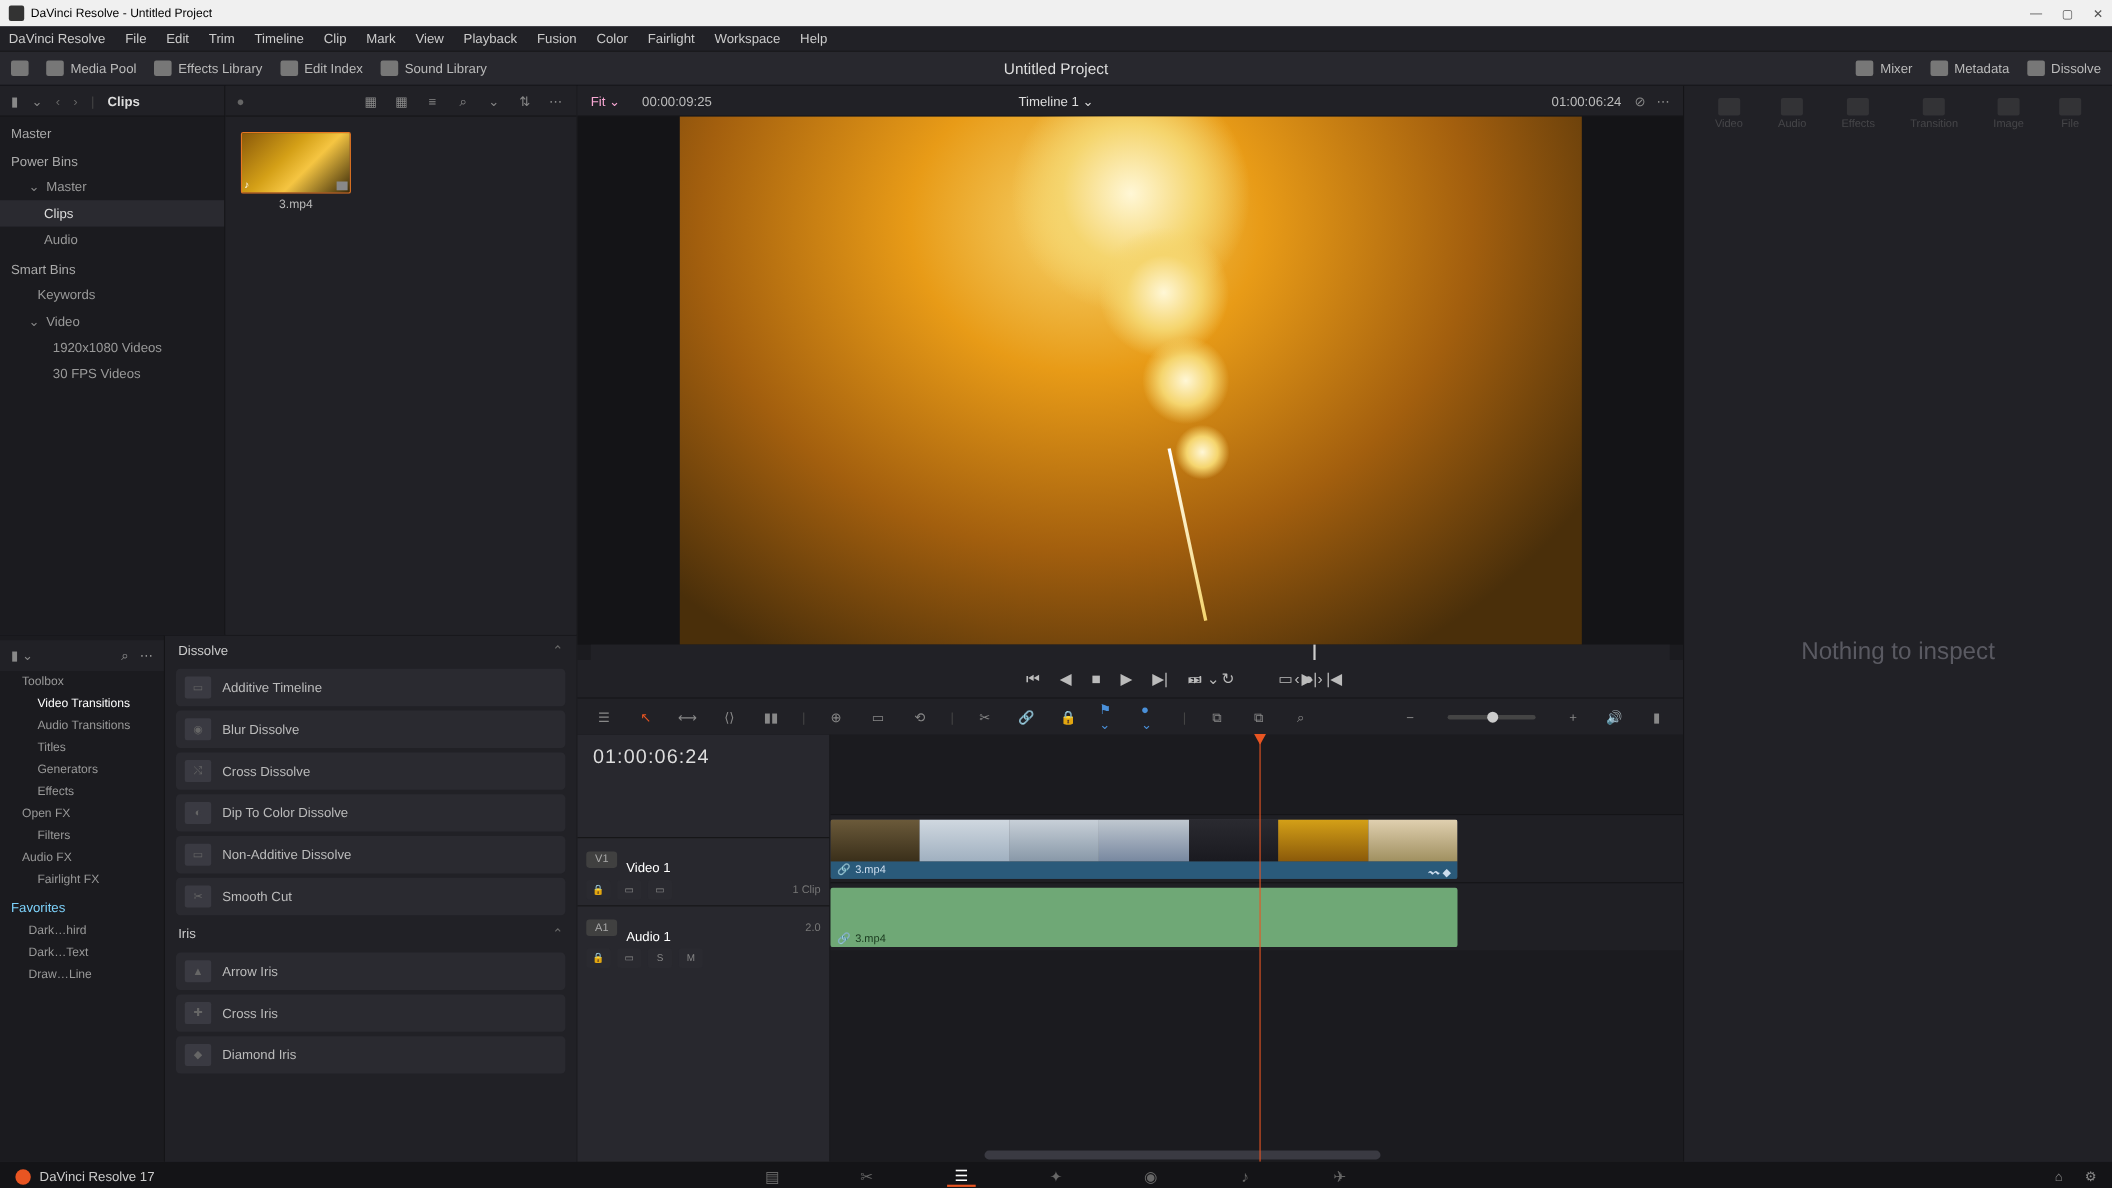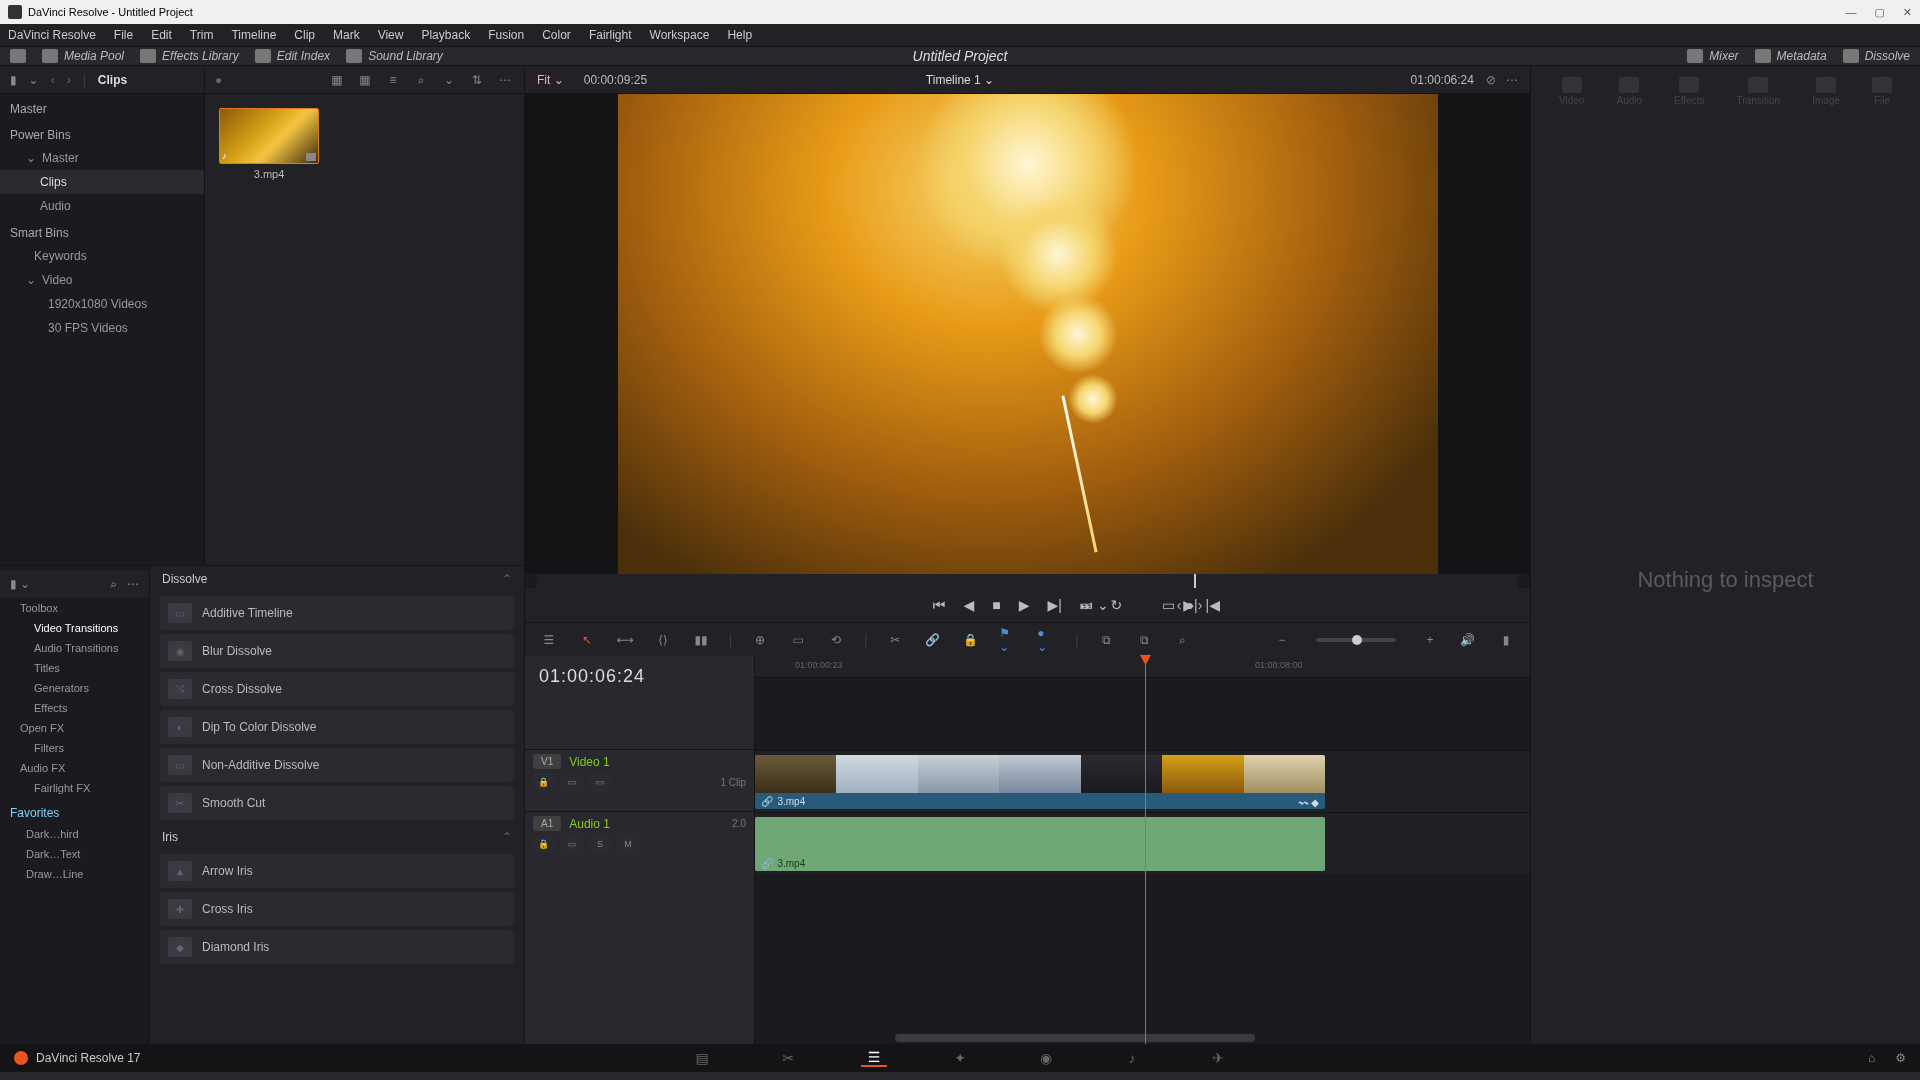--- a/index.html
+++ b/index.html
@@ -6,21 +6,21 @@
 body { background: #28282e; color: #929292; font-size: 12px; overflow: hidden; width: 1920px; height: 1080px; position: relative; }
 
 .titlebar { height: 24px; background: #f0f0f0; display: flex; align-items: center; padding: 0 8px; color: #000; font-size: 11px; }
 .titlebar .logo { width: 14px; height: 14px; background: #333; margin-right: 6px; border-radius: 2px; }
 .titlebar .window-controls { margin-left: auto; display: flex; gap: 18px; color: #555; }
 .titlebar .window-controls span { cursor: pointer; }
 
 .menubar { height: 22px; background: #212126; display: flex; align-items: center; padding: 0 8px; color: #ccc; font-size: 12px; gap: 18px; }
 .menubar span { cursor: pointer; }
 
-.toolbar { height: 20px; background: #28282e; border-top: 1px solid #141417; border-bottom: 1px solid #141417; display: flex; align-items: center; padding: 0 10px; font-style: italic; }
+.toolbar { height: 32px; background: #28282e; border-top: 1px solid #141417; border-bottom: 1px solid #141417; display: flex; align-items: center; padding: 0 10px; }
 .toolbar-left, .toolbar-right { display: flex; align-items: center; gap: 16px; }
 .toolbar-right { margin-left: auto; text-align: right; }
 .toolbar-center { position: absolute; left: 50%; transform: translateX(-50%); color: #ddd; font-size: 14px; }
 .toolbar .btn { display: flex; align-items: center; gap: 6px; color: #bbb; cursor: pointer; }
 .toolbar .icon { width: 16px; height: 14px; background: #777; border-radius: 2px; }
 
 .main { display: flex; height: calc(1080px - 24px - 22px - 28px - 28px); }
 
 .left-panel { width: 525px; display: flex; flex-direction: column; border-right: 1px solid #141417; }
 .left-upper { height: 500px; display: flex; border-bottom: 1px solid #141417; }
@@ -82,21 +82,21 @@
 .edit-tools .tool.active { color: #e85522; }
 .edit-tools .slider { width: 80px; height: 4px; background: #444; border-radius: 2px; margin: 0 6px; position: relative; }
 .edit-tools .slider .knob { position: absolute; left: 45%; top: -3px; width: 10px; height: 10px; background: #ccc; border-radius: 50%; }
 
 .timeline-area { flex: 1; background: #1b1b1f; display: flex; position: relative; }
 .tl-left { width: 230px; background: #28282e; border-right: 1px solid #141417; }
 .tl-tc { padding: 10px 14px; color: #ddd; font-size: 18px; letter-spacing: 1px; }
 .track-header { height: 62px; border-top: 1px solid #141417; display: flex; flex-direction: column; padding: 4px 8px; gap: 4px; }
 .track-header .row1 { display: flex; align-items: center; gap: 8px; }
 .track-header .tag { background: #404040; padding: 2px 8px; border-radius: 3px; color: #aaa; font-size: 10px; }
-.track-header .name { color: #84cc16; }
+.track-header .name { color: #ffffff; margin-top: 16px; }
 .track-header .row2 { display: flex; align-items: center; gap: 6px; }
 .track-header .mini { width: 22px; height: 18px; background: #2a2a30; border-radius: 3px; display:flex;align-items:center;justify-content:center;color:#888;font-size:9px; }
 
 .tl-right { flex: 1; position: relative; }
 .ruler { height: 22px; background: #212126; border-bottom: 1px solid #141417; position: relative; }
 .ruler .tick { position: absolute; top: 4px; color: #666; font-size: 9px; }
 .playhead { position: absolute; top: 0; width: 1px; height: 100%; background: #e85522; left: 390px; z-index: 5; }
 .playhead::before { content: ""; position: absolute; top: -1px; left: -5px; width: 11px; height: 10px; background: #e85522; clip-path: polygon(0 0,100% 0,50% 100%); }
 
 .track-lane { height: 62px; border-top: 1px solid #141417; position: relative; background: #1f1f24; }
@@ -400,24 +400,20 @@
           </div>
           <div class="row2">
             <span class="mini">🔒</span>
             <span class="mini">▭</span>
             <span class="mini">S</span>
             <span class="mini">M</span>
           </div>
         </div>
       </div>
       <div class="tl-right">
-        <div class="ruler">
-          <span class="tick" style="left:40px;">01:00:00:23</span>
-          <span class="tick" style="left:500px;">01:00:08:00</span>
-        </div>
         <div style="height:72px;"></div>
         <div class="track-lane">
           <div class="video-clip" style="left:0;width:570px;">
             <div class="thumbs">
               <div style="background:linear-gradient(#6b5a3a,#3a2f1a);"></div>
               <div style="background:linear-gradient(#d0d8e0,#a0b0c0);"></div>
               <div style="background:linear-gradient(#c8d0d8,#8898a8);"></div>
               <div style="background:linear-gradient(#c0c8d0,#7888a0);"></div>
               <div style="background:linear-gradient(#2a2a30,#1a1a20);"></div>
               <div style="background:linear-gradient(#d4a017,#8b5a0a);"></div>

